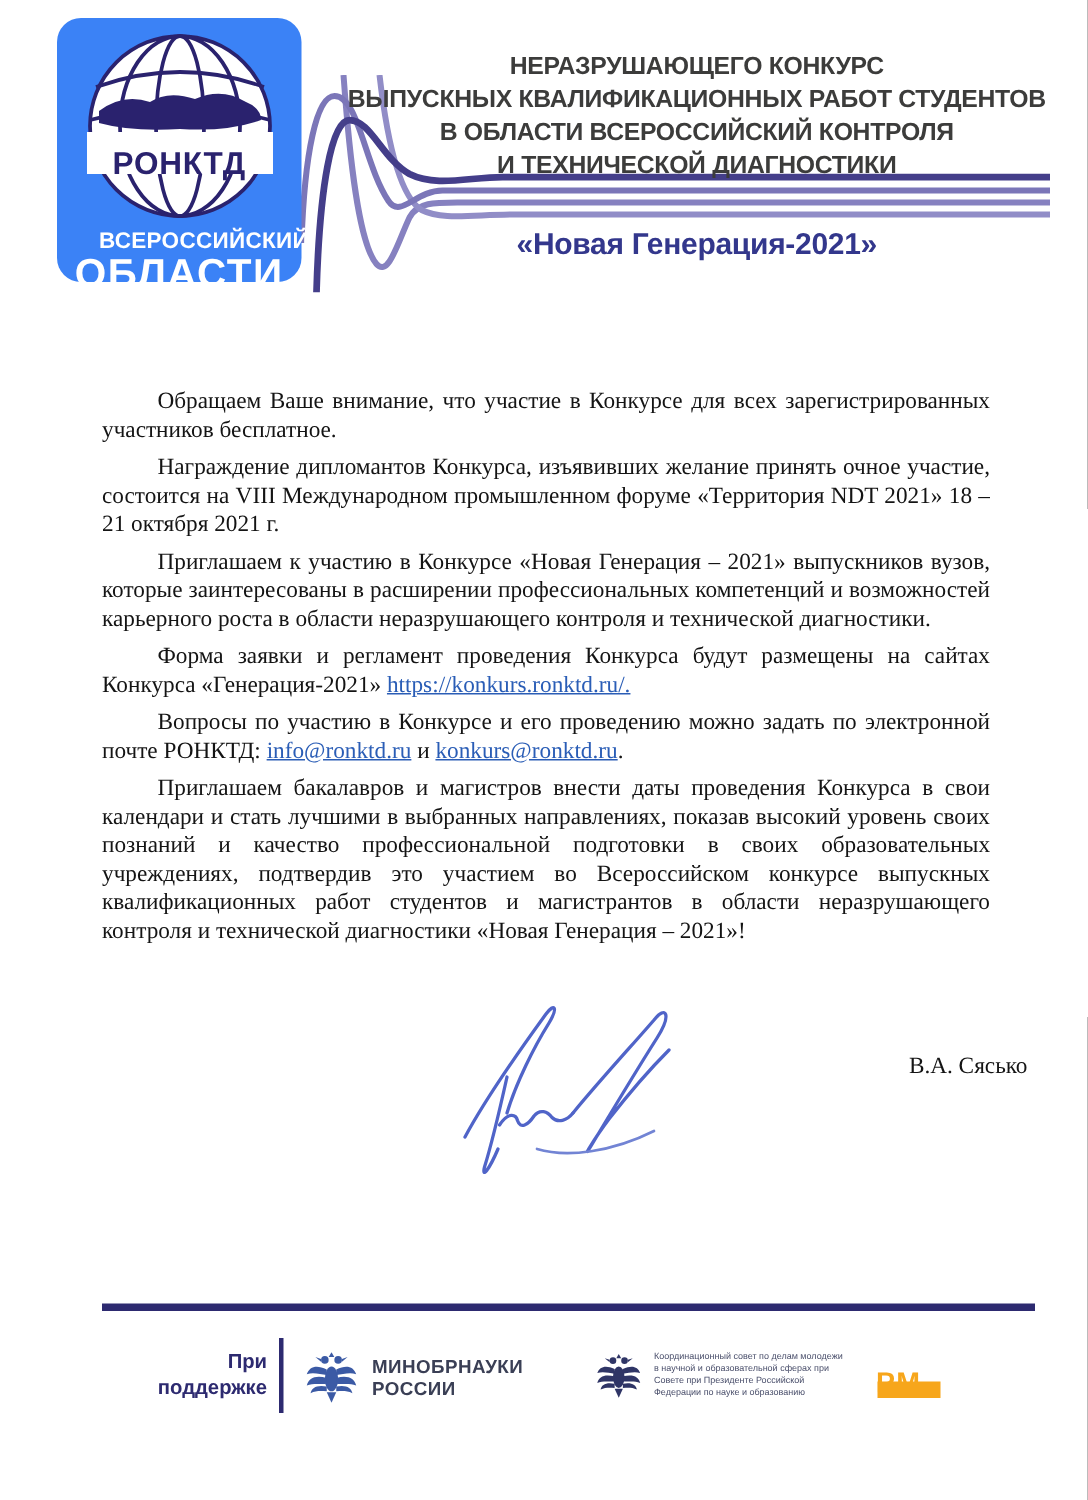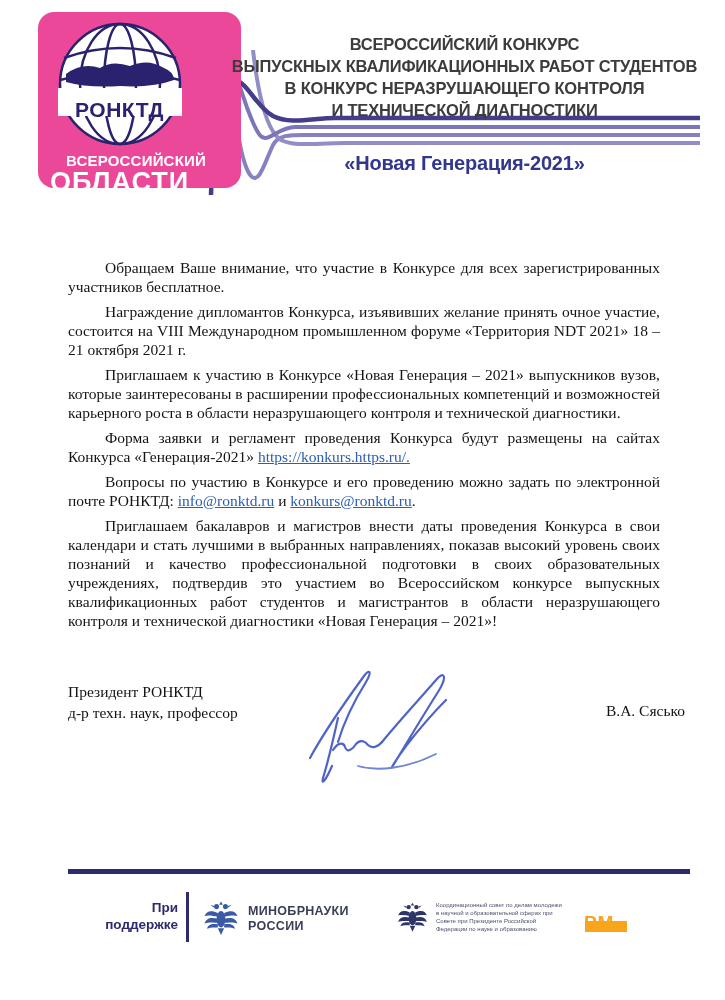--- a/index.html
+++ b/index.html
@@ -1,19 +1,19 @@
 <!DOCTYPE html>
 <html><head>
 <meta charset="utf-8">
 <style>
   html,body{margin:0;padding:0;background:#888;}
   .page{position:relative;width:725px;height:1000px;background:#ffffff;margin:0 auto;overflow:hidden;
         font-family:"Liberation Sans",sans-serif;}
   
-  .logo{position:absolute;left:38px;top:12px;width:163px;height:176px;background:#ec4899;border-radius:16px;padding-left:40px;}
+  .logo{position:absolute;left:38px;top:12px;width:163px;height:176px;background:#3b82f6;border-radius:16px;}
   .logo-globe{position:absolute;left:14px;top:10px;width:136px;height:126px;}
   .logo-org{position:absolute;left:0;top:86px;width:163px;text-align:center;color:#2a226e;
             font-weight:bold;font-size:21px;letter-spacing:.5px;}
   .logo-l1{position:absolute;left:0;top:140px;width:196px;text-align:center;color:#fff;
            font-weight:bold;font-size:15px;letter-spacing:.2px;}
   .logo-l2{position:absolute;left:0;top:155px;width:163px;text-align:center;color:#fff;
            font-weight:bold;font-size:27px;letter-spacing:1px;}
   .hdr-curves{position:absolute;left:195px;top:50px;width:525px;height:145px;}
   .hdr-title{position:absolute;left:212px;top:33px;width:505px;text-align:center;
              color:#3c3c3b;font-weight:bold;font-size:16.5px;line-height:22px;letter-spacing:-0.2px;}
@@ -69,40 +69,36 @@
       </g>
       <path d="M14 52 Q30 40 48 46 Q60 38 78 44 Q96 36 112 46 Q122 50 122 58 Q100 66 68 64 Q36 66 14 60 Z" fill="#2a226e"></path>
       <rect x="6" y="66" width="124" height="28" fill="#ffffff"></rect>
     </svg>
     <div class="logo-org">РОНКТД</div>
     <div class="logo-l1">ВСЕРОССИЙСКИЙ</div>
     <div class="logo-l2">ОБЛАСТИ</div>
   </div>
 
   <div class="hdr-title">
-    <div>ВСЕРОССИЙСКИЙ КОНКУРС</div>
+    <div>НЕРАЗРУШАЮЩЕГО КОНКУРС</div>
     <div>ВЫПУСКНЫХ КВАЛИФИКАЦИОННЫХ РАБОТ СТУДЕНТОВ</div>
-    <div>В КОНКУРС НЕРАЗРУШАЮЩЕГО КОНТРОЛЯ</div>
+    <div>В ОБЛАСТИ ВСЕРОССИЙСКИЙ КОНТРОЛЯ</div>
     <div>И ТЕХНИЧЕСКОЙ ДИАГНОСТИКИ</div>
   </div>
   <div class="hdr-sub">«Новая Генерация-2021»</div>
 
   <div class="body-text">
     <p>Обращаем Ваше внимание, что участие в Конкурсе для всех зарегистрированных участников бесплатное.</p>
     <p>Награждение дипломантов Конкурса, изъявивших желание принять очное участие, состоится на VIII Международном промышленном форуме «Территория NDT 2021» 18 – 21 октября 2021 г.</p>
     <p>Приглашаем к участию в Конкурсе «Новая Генерация – 2021» выпускников вузов, которые заинтересованы в расширении профессиональных компетенций и возможностей карьерного роста в области неразрушающего контроля и технической диагностики.</p>
-    <p><span>Форма заявки и регламент проведения Конкурса будут размещены на сайтах Конкурса «Генерация-2021» </span><a class="doc-link">https://konkurs.https.ru/.</a></p>
+    <p><span>Форма заявки и регламент проведения Конкурса будут размещены на сайтах Конкурса «Генерация-2021» </span><a class="doc-link">https://konkurs.ronktd.ru/.</a></p>
     <p><span>Вопросы по участию в Конкурсе и его проведению можно задать по электронной почте РОНКТД: </span><a class="doc-link">info@ronktd.ru</a><span> и </span><a class="doc-link">konkurs@ronktd.ru</a><span>.</span></p>
     <p>Приглашаем бакалавров и магистров внести даты проведения Конкурса в свои календари и стать лучшими в выбранных направлениях, показав высокий уровень своих познаний и качество профессиональной подготовки в своих образовательных учреждениях, подтвердив это участием во Всероссийском конкурсе выпускных квалификационных работ студентов и магистрантов в области неразрушающего контроля и технической диагностики «Новая Генерация – 2021»!</p>
   </div>
 
-  <div class="sig-title">
-    <div>Президент РОНКТД</div>
-    <div>д-р техн. наук, профессор</div>
-  </div>
   <svg class="sig-scribble" viewBox="0 0 185 135" fill="none" xmlns="http://www.w3.org/2000/svg">
     <g stroke="#5064c8" stroke-width="2.2" stroke-linecap="round">
       <path d="M22 102 C36 76 60 42 76 20 C82 12 84 16 78 26 C68 42 56 66 50 86"></path>
       <path d="M50 62 C46 80 40 106 35 122 C33 130 38 124 44 110"></path>
       <path d="M45 94 C51 85 56 87 57 91 C59 97 64 94 68 88 C72 83 77 85 80 89 C84 93 90 91 94 86"></path>
       <path d="M94 86 C112 64 136 38 148 24 C156 14 160 20 150 36 C136 58 118 88 106 108 C100 118 106 106 118 90 C132 72 148 54 158 44"></path>
       <path d="M70 110 C90 116 120 112 148 98" stroke-width="1.8" stroke="#7284d4"></path>
     </g>
   </svg>
   <div class="sig-name">В.А. Сясько</div>

